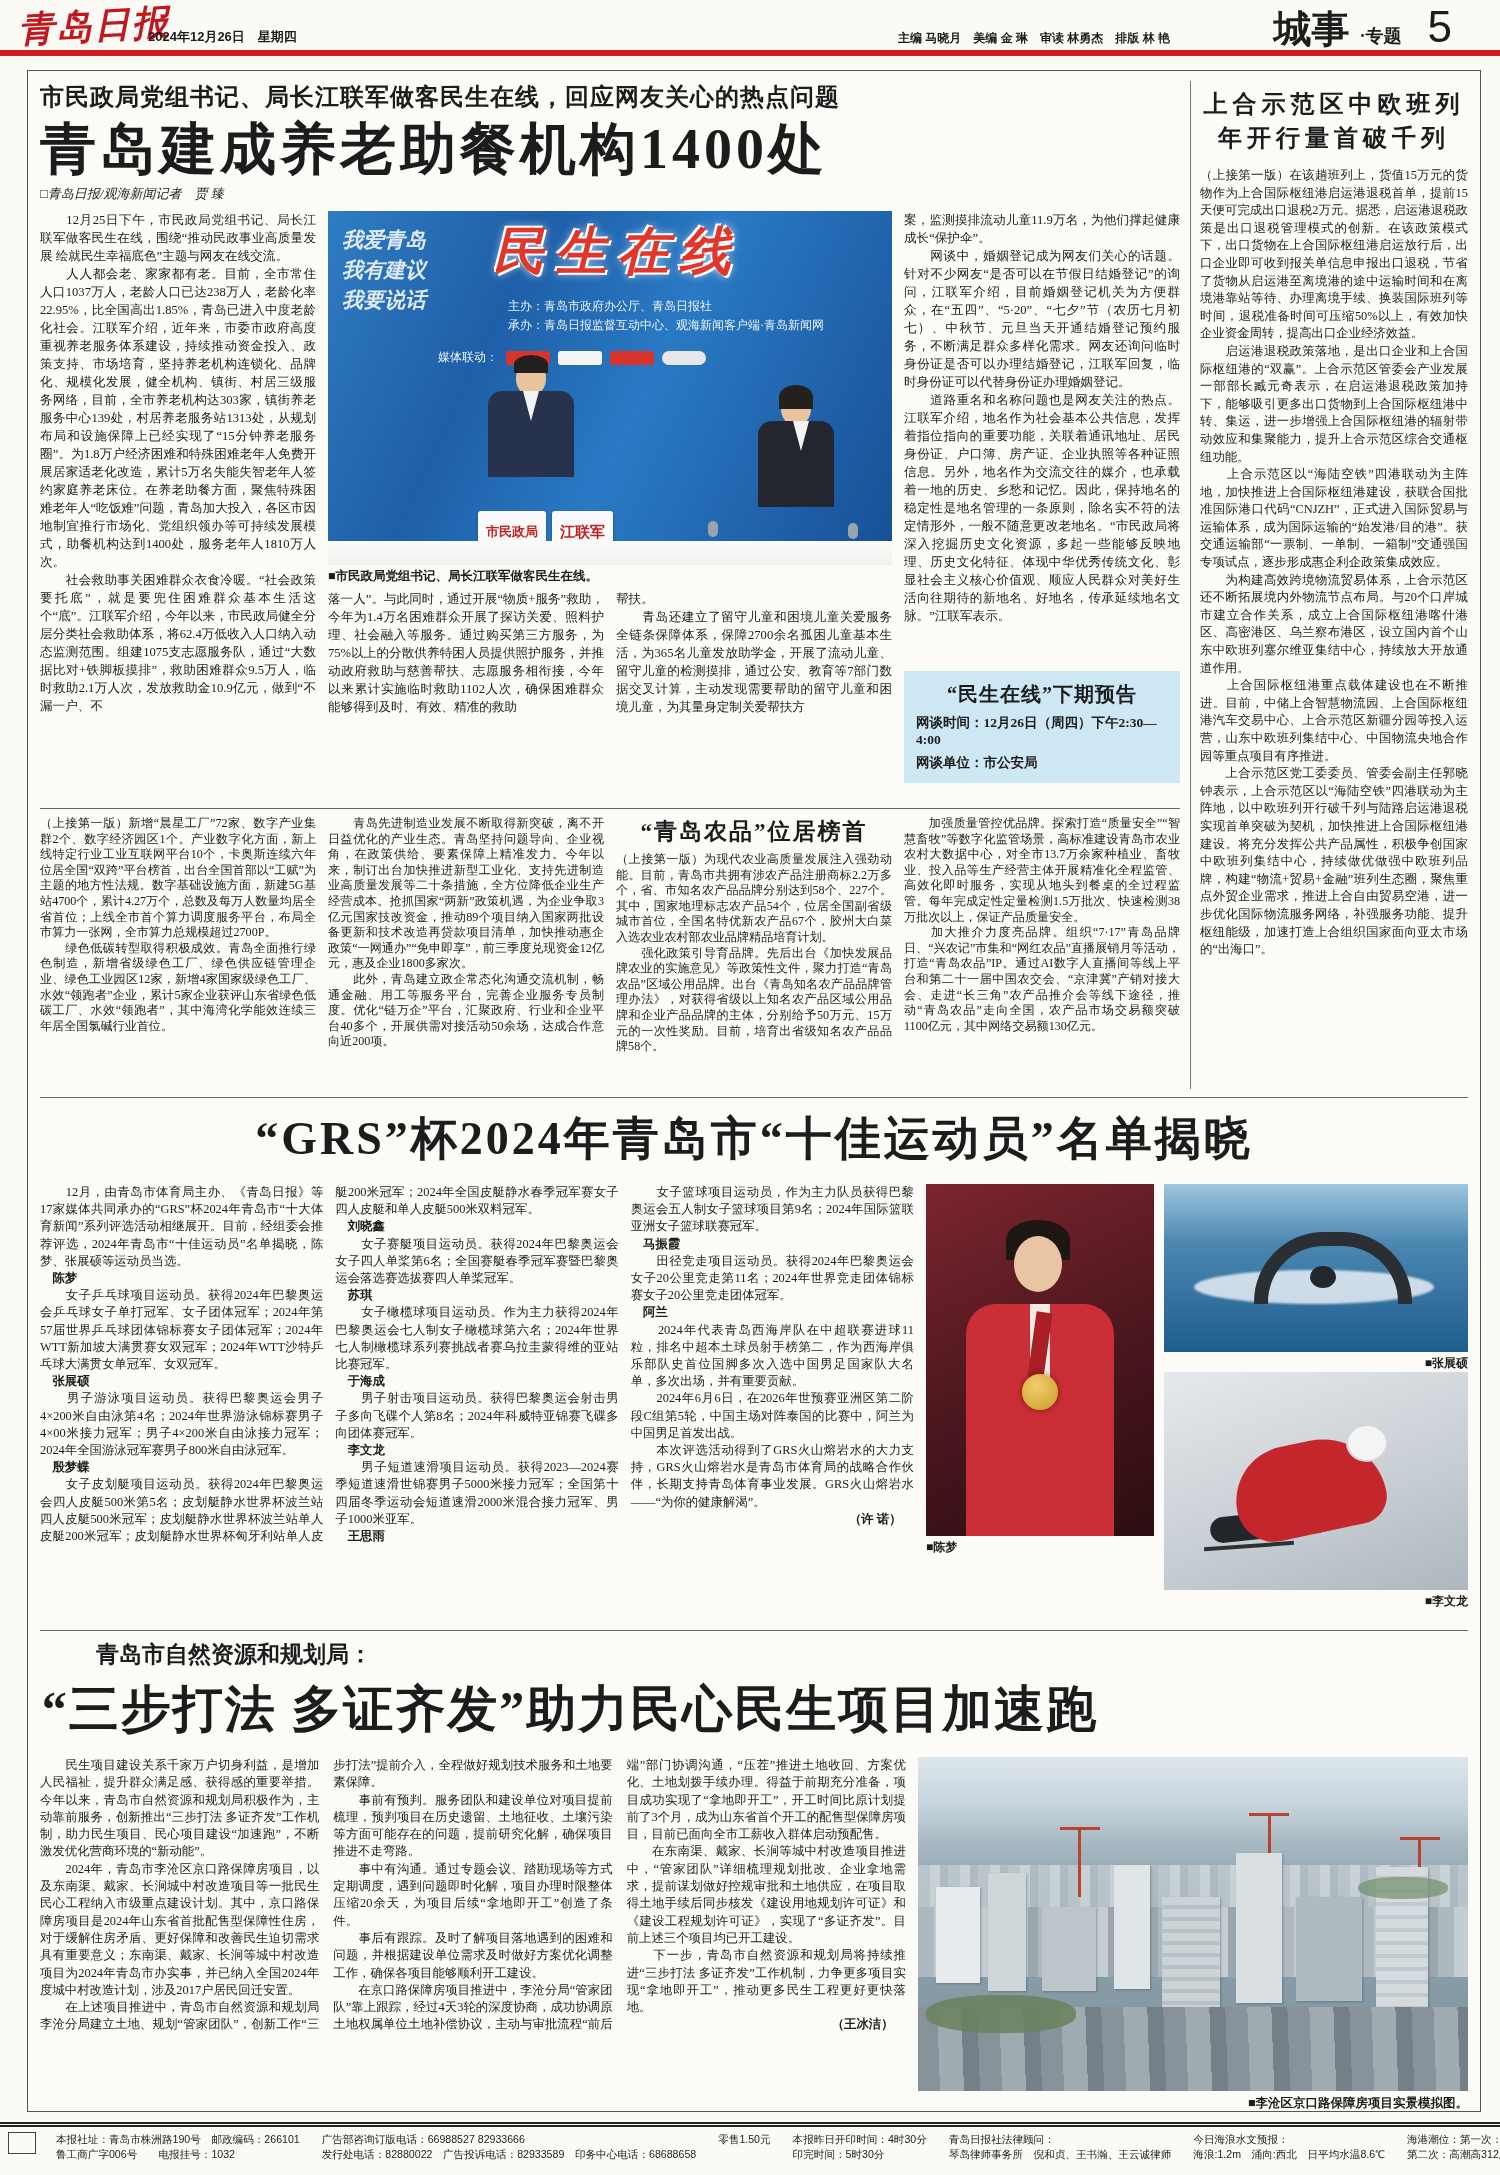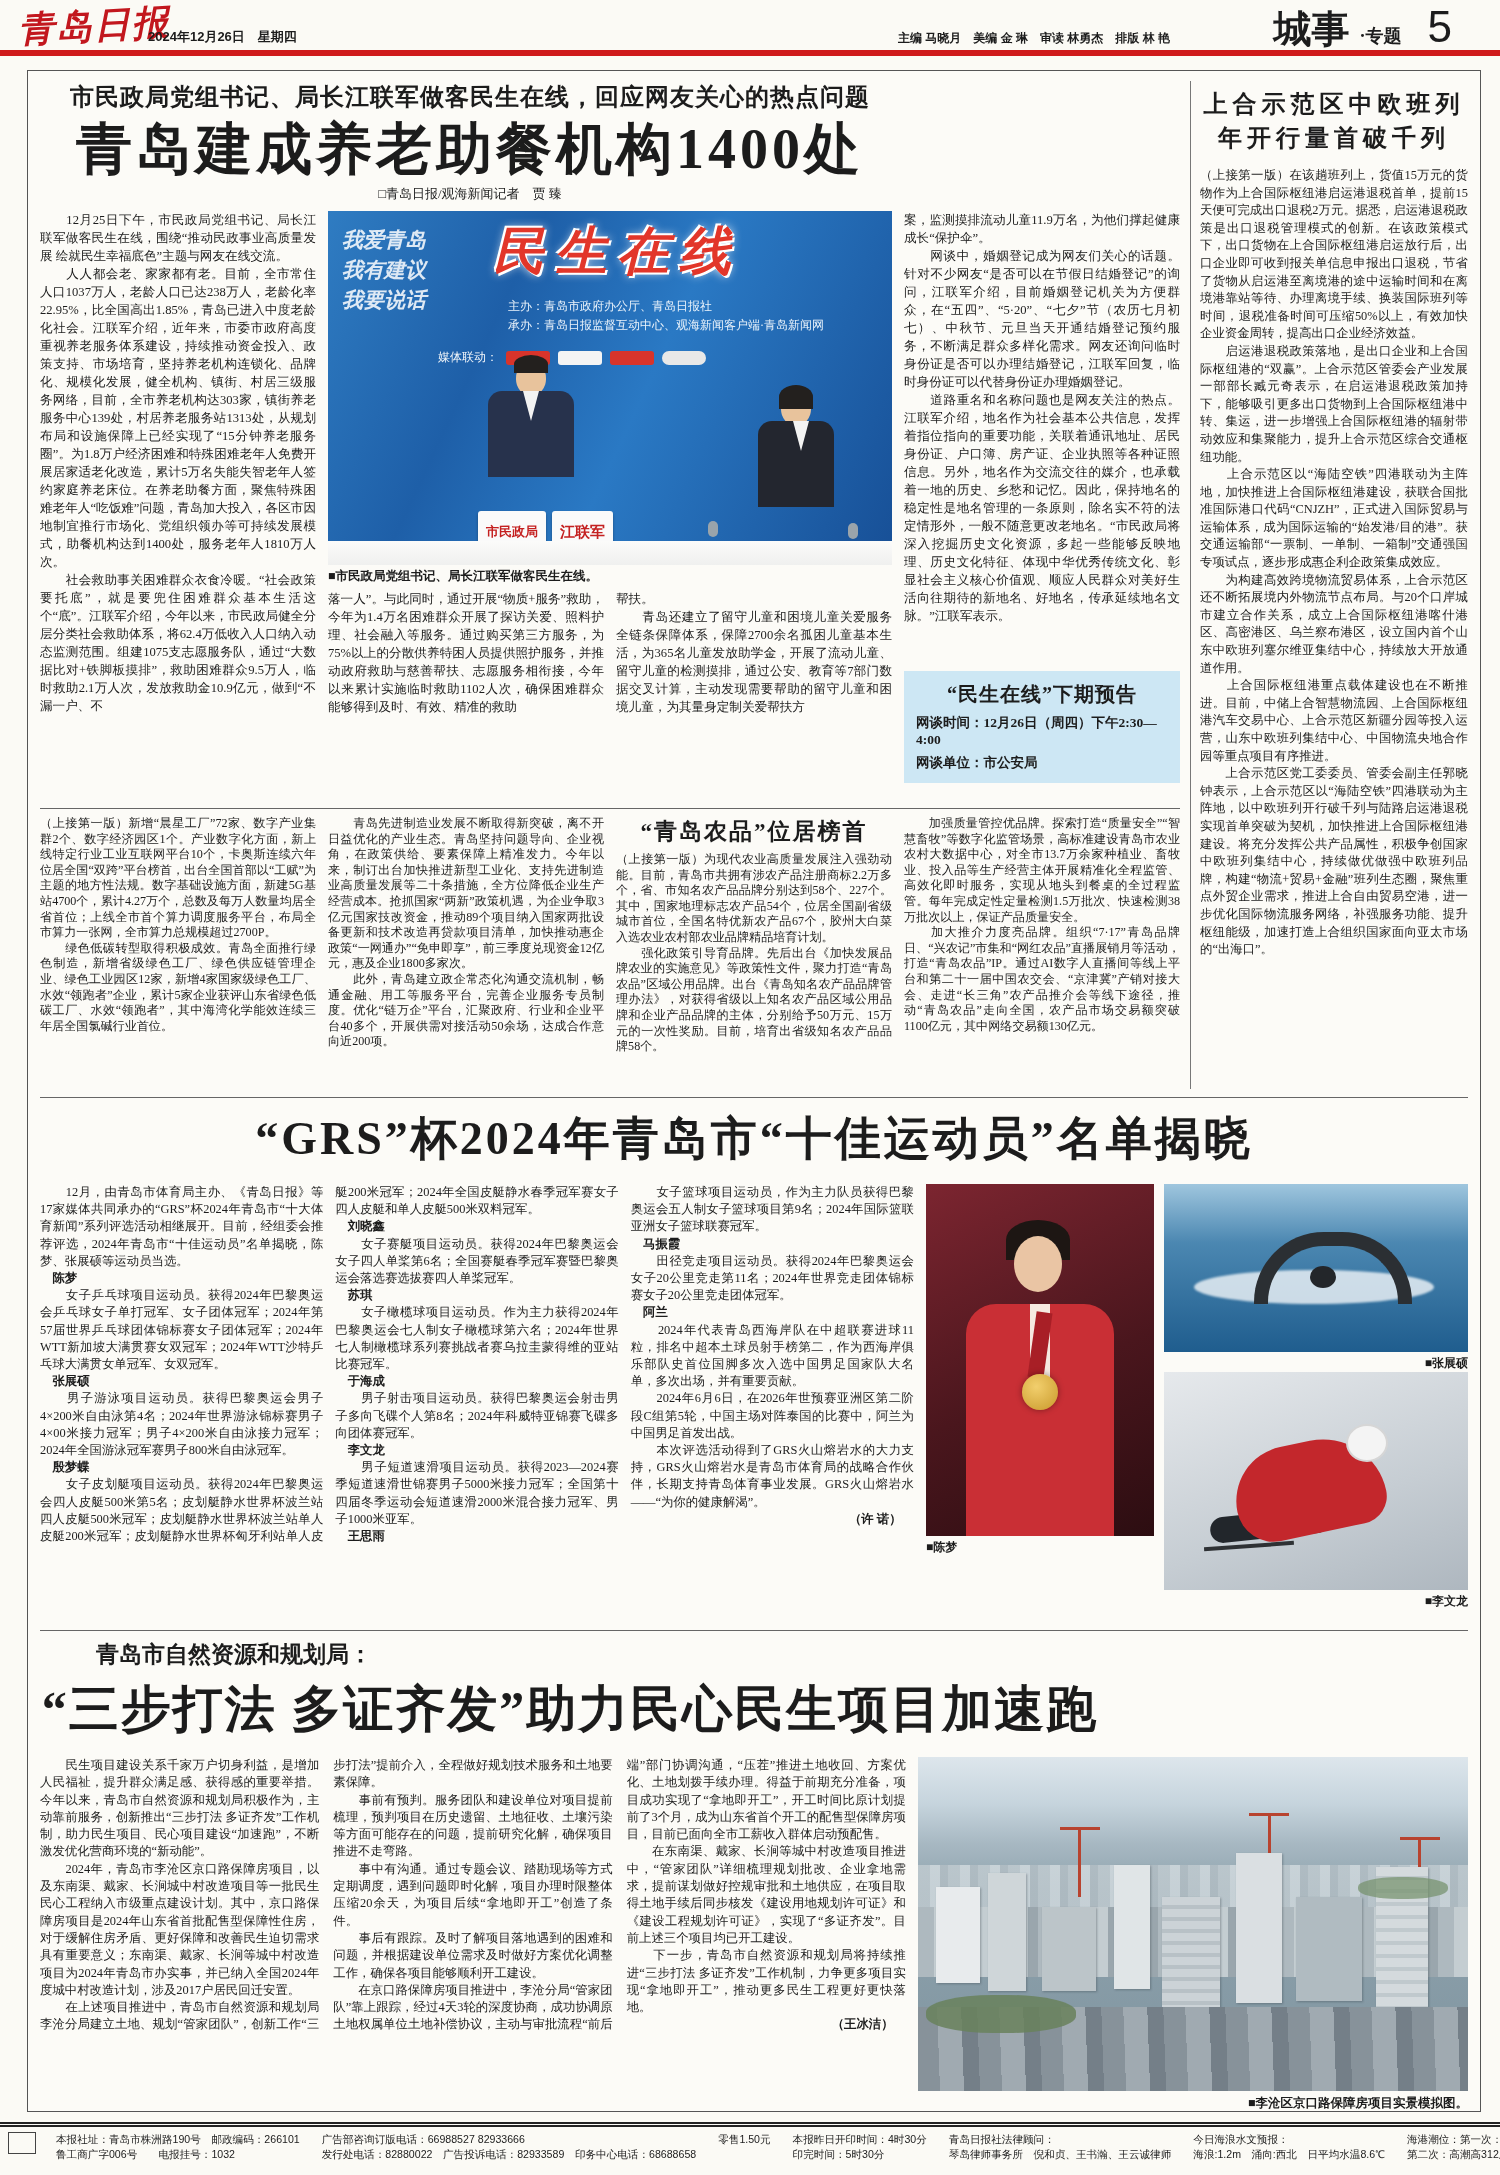--- a/index.html
+++ b/index.html
@@ -14,24 +14,24 @@
   .sec-big{font-size:38px;font-weight:900;font-family:"Liberation Sans",sans-serif;}
   .sec-small{font-size:18px;font-weight:bold;}
   .pageno{font-size:44px;font-family:"Liberation Sans",sans-serif;margin-left:16px;}
   .redline{position:absolute;left:0;top:50px;width:1500px;height:6px;background:#cf1b1b;}
   
   .frame{position:absolute;left:27px;top:70px;width:1454px;height:2042px;border:1px solid #555;box-sizing:border-box;padding:10px 12px;background:#fcfbf7;}
   .top-flex{display:flex;height:1008px;}
   .main-left{width:1140px;}
   .sidebar{width:270px;border-left:1px solid #777;margin-left:10px;padding-left:9px;}
   
-  .lead-head{width:860px;text-align:center;}
+  .lead-head{width:860px;}
   .kicker{font-size:24px;font-weight:bold;letter-spacing:1px;}
   .headline{font-size:56px;font-weight:900;letter-spacing:4px;margin-top:6px;line-height:60px;}
-  .byline{font-size:13px;margin-top:6px;}
+  .byline{font-size:13px;margin-top:6px;font-style:italic;}
   .row2{display:flex;gap:12px;height:588px;margin-top:8px;}
   .c1{width:276px;height:588px;}
   .mid{width:564px;}
   .c4{width:276px;}
   .c4-text{height:452px;}
   .subrow{display:flex;gap:12px;height:128px;margin-top:3px;}
   .subcol{width:276px;}
   .photo-cap{font-size:12.5px;height:19px;margin-top:3px;font-weight:bold;}
   .divider{border-top:1px solid #666;margin:9px 0 7px 0;}
   .row3{display:flex;gap:12px;height:278px;overflow:hidden;}

